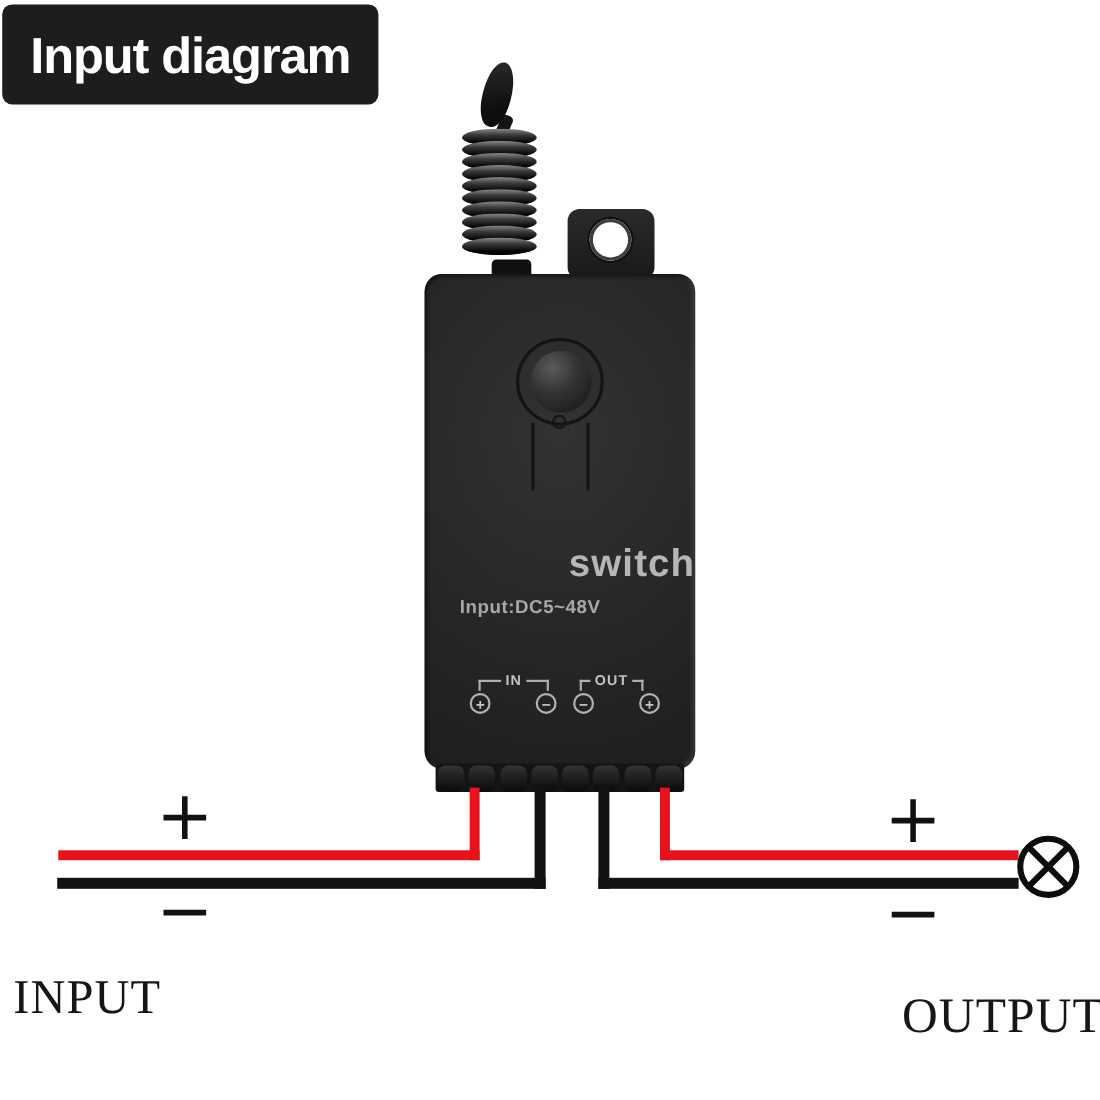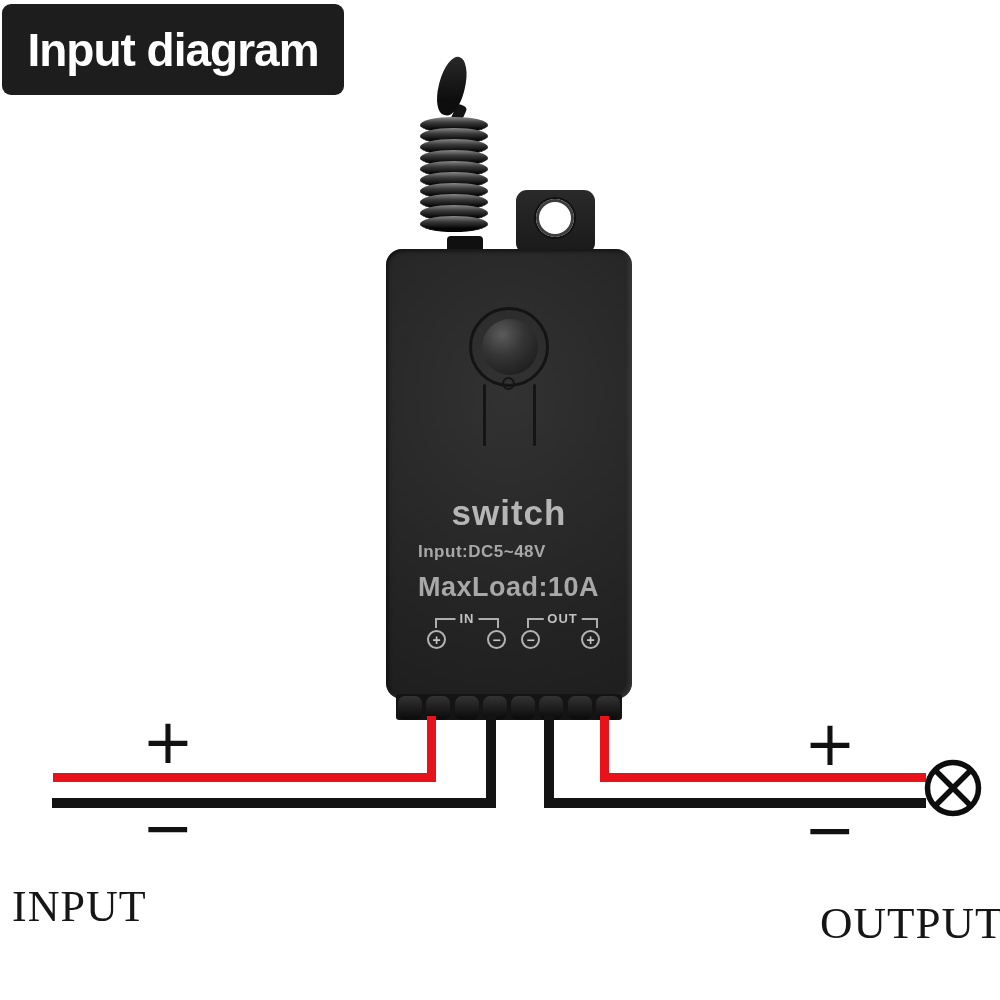--- a/index.html
+++ b/index.html
@@ -66,35 +66,35 @@
     background:radial-gradient(circle at 36% 28%, #5b5b5b 0%, #353535 40%, #161616 95%);
   }
   .groove-line { position:absolute; width:3px; height:62px; top:135px; background:#141414; border-radius:2px; }
   .groove-line.gl-left  { left:97px; }
   .groove-line.gl-right { left:147px; }
   .dimple {
     position:absolute; left:116px; top:128px; width:13px; height:13px;
     border:2px solid #161616; border-radius:50%;
   }
   .dev-name {
-    position:absolute; left:0; top:244px; width:100%; text-align:center;
+    position:absolute; left:0; top:244px; width:100%; text-align:right;
     color:#b6b6b6; font-size:35px; font-weight:bold; letter-spacing:1px;
   }
   .dev-spec1 { position:absolute; left:32px; top:293px; color:#a8a8a8; font-size:17px; font-weight:600; letter-spacing:.5px; }
   .dev-spec2 { position:absolute; left:32px; top:323px; color:#a8a8a8; font-size:27px; font-weight:600; letter-spacing:.5px; }
   
   .term-line { position:absolute; top:369px; height:9px; border-top:2px solid #aeaeae; }
   .term-line .hook-l, .term-line .hook-r { position:absolute; top:-2px; width:2px; height:10px; background:#aeaeae; }
   .term-line .hook-l { left:0; } .term-line .hook-r { right:0; }
   .term-label {
     position:absolute; top:-9px; background:#242424; padding:0 4px;
     color:#c2c2c2; font-size:13px; font-weight:bold; letter-spacing:1px;text-align:right;
   }
   .tl-in  { left:49px;  width:64px; }
-  .tl-out { left:141px; width:71px; }
+  .tl-out { left:141px; width:58px; }
   .tl-in .term-label  { left:50%; transform:translateX(-50%); }
   .tl-out .term-label { left:50%; transform:translateX(-50%); }
   .term-circle {
     position:absolute; top:381px; width:19px; height:19px; border-radius:50%;
     border:2px solid #b2b2b2; color:#c6c6c6; font-size:14px; font-weight:bold;
     display:flex; align-items:center; justify-content:center; line-height:1;
   }
   .tc-1 { left:41px; }  .tc-2 { left:101px; }
   .tc-3 { left:135px; } .tc-4 { left:195px; }
   
@@ -162,21 +162,20 @@
 
   <div class="body">
     <div class="groove-ring"></div>
     <div class="button-dome"></div>
     <div class="groove-line gl-left"></div>
     <div class="groove-line gl-right"></div>
     <div class="dimple"></div>
 
     <div class="dev-name">switch</div>
     <div class="dev-spec1">Input:DC5~48V</div>
-    <div class="dev-spec2">MaxLoad:10A</div>
 
     <div class="term-line tl-in">
       <span class="hook-l"></span>
         <span class="hook-r"></span>
       <span class="term-label">IN</span>
     </div>
     <div class="term-line tl-out">
       <span class="hook-l"></span>
         <span class="hook-r"></span>
       <span class="term-label">OUT</span>

